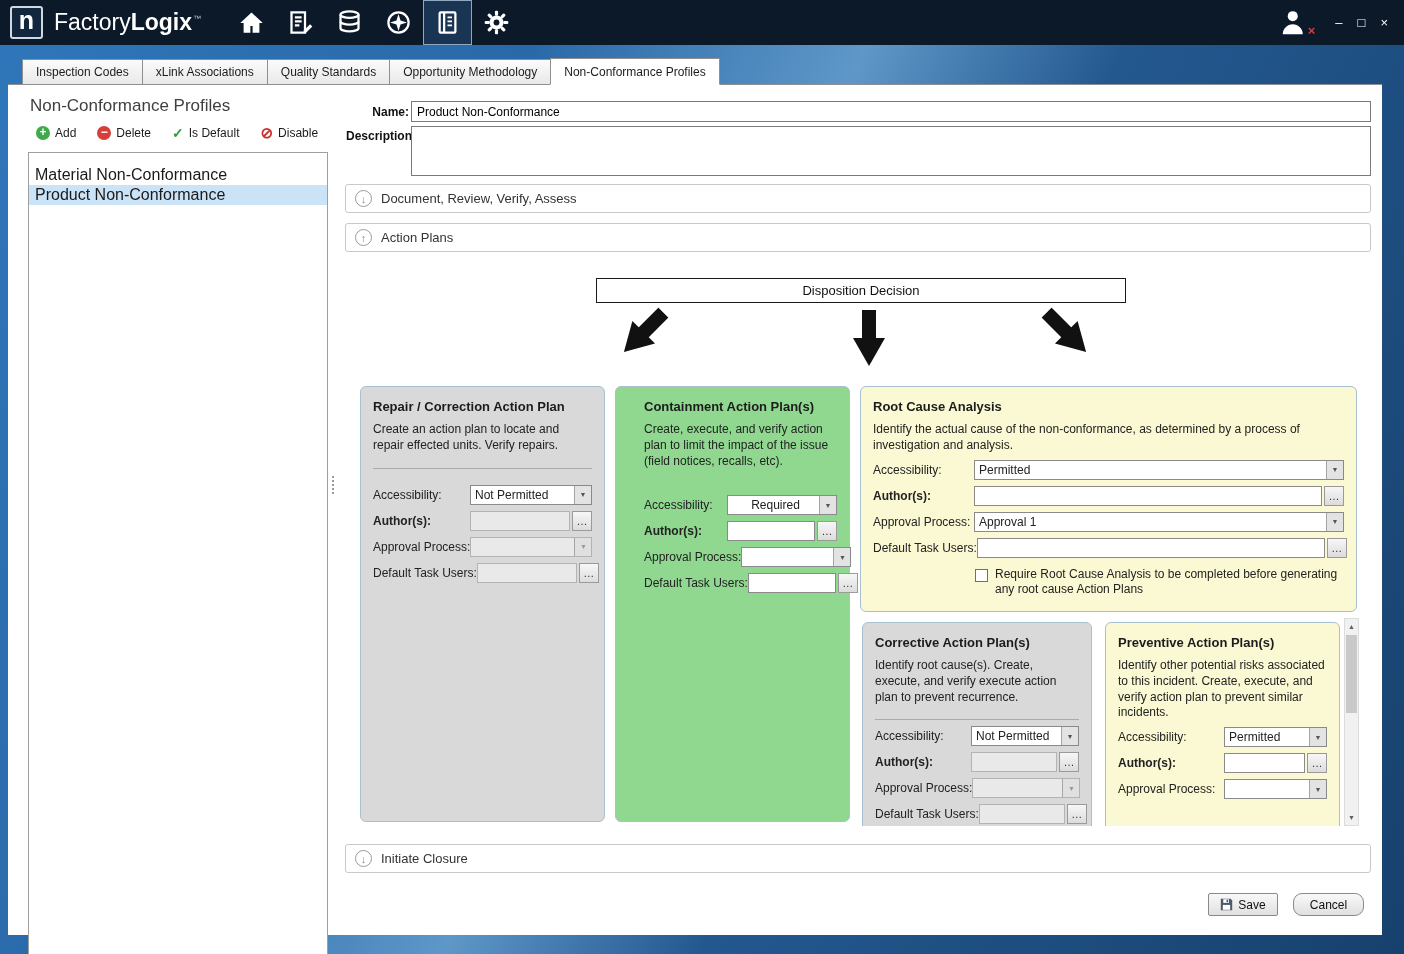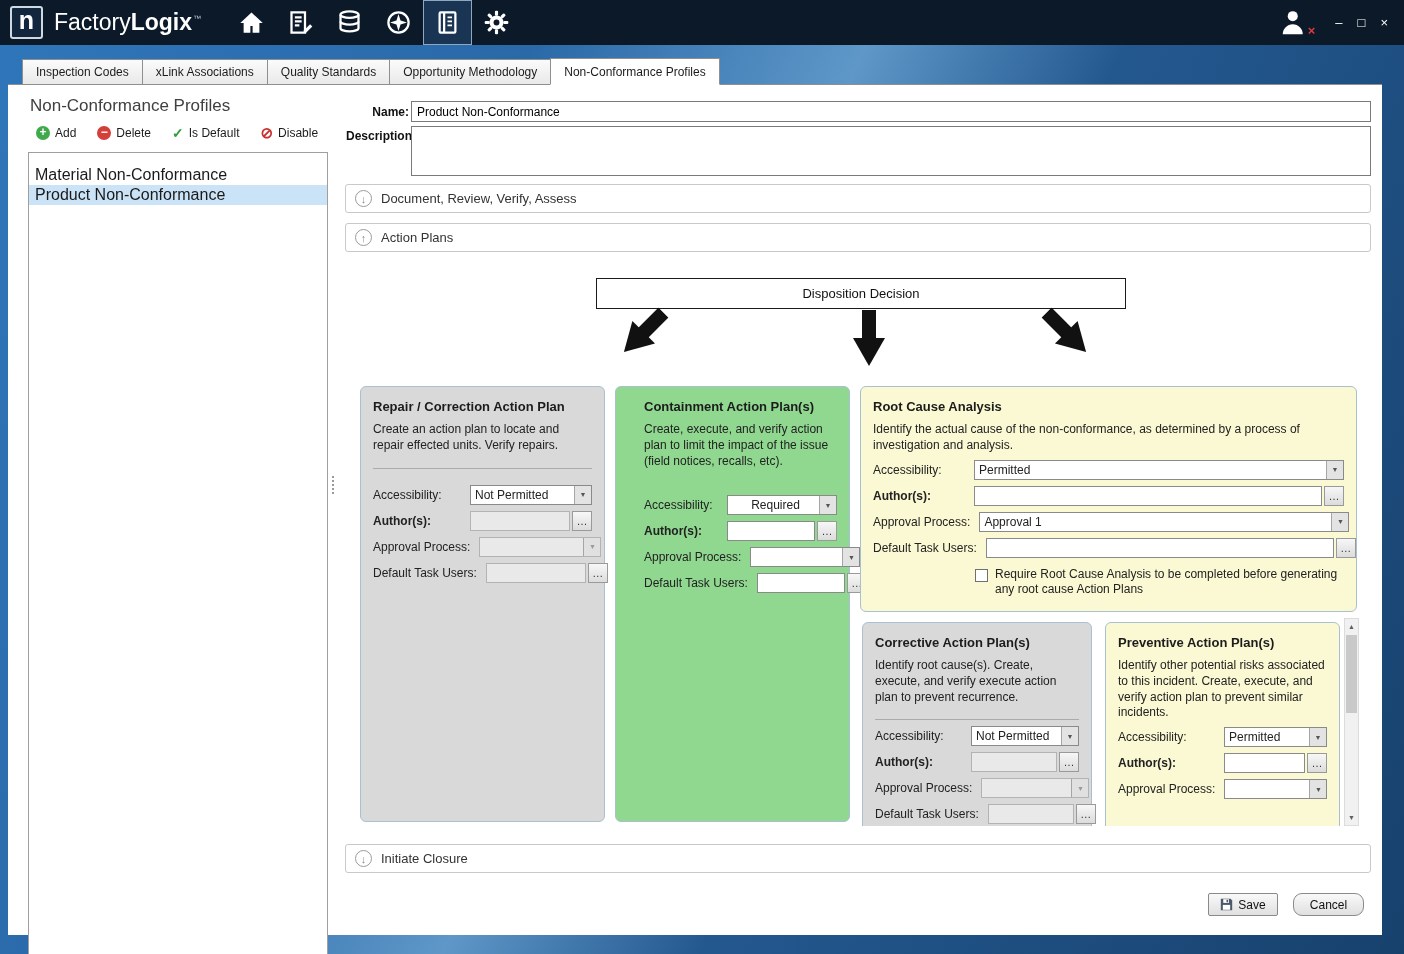--- a/index.html
+++ b/index.html
@@ -62,33 +62,33 @@
   .desc-input { position:absolute; left:411px; top:126px; width:960px; height:50px; border:1px solid #7a7a7a;
     resize:none; font-family:inherit; font-size:12px; padding:2px 5px; }
 
   
   .section { position:absolute; left:345px; width:1026px; height:29px; border:1px solid #c9c9c9; border-radius:3px;
     background:#fff; display:flex; align-items:center; gap:9px; padding-left:9px; font-size:13px; color:#333; cursor:pointer; }
   .sec-icon { width:17px; height:17px; border:1px solid #9a9a9a; border-radius:50%; color:#8a8a8a; font-size:11px;
     display:flex; align-items:center; justify-content:center; flex:0 0 auto; }
 
   
-  .disposition { position:absolute; left:596px; top:278px; width:530px; height:31px; border:1px solid #1a1a1a;
+  .disposition { position:absolute; left:596px; top:278px; width:530px; height:25px; border:1px solid #1a1a1a;
     display:flex; align-items:center; justify-content:center; font-size:13px; color:#111; background:#fff; }
   .big-arrow { position:absolute; width:42px; height:58px; }
   #arrow-left { left:622px; top:304px; transform:rotate(45deg); }
   #arrow-down { left:848px; top:310px; }
   #arrow-right { left:1046px; top:304px; transform:rotate(-45deg); }
 
   
   .panel { position:absolute; border-radius:6px; border:1px solid #a9c0d0; padding:12px; font-size:12px; color:#222; }
   .panel h3 { font-size:13px; font-weight:bold; margin-bottom:8px; color:#1c1c1c; }
   .p-desc { line-height:1.32; }
   .divider { border-top:1px solid #ababab; margin:14px 0 6px; }
-  .frow { display:flex; align-items:center; margin-top:6px; height:20px;gap:9px; }
+  .frow { display:flex; align-items:center; margin-top:6px; height:20px; }
   .flabel { white-space:nowrap; }
   .flabel.bold { font-weight:bold; }
   .fctl { margin-left:auto; display:flex; align-items:center; }
   .combo { height:20px; background:#fff; border:1px solid #8a8a8a; display:flex; align-items:stretch; cursor:pointer; }
   .combo-text { flex:1; padding-left:4px; font-size:12px; line-height:18px; overflow:hidden; white-space:nowrap; }
   .combo-btn { width:17px; background:#e3e3e3; border-left:1px solid #a5a5a5; color:#555; font-size:7px;
     display:flex; align-items:center; justify-content:center; }
   .combo.disabled { background:#e9e9e9; border-color:#b3b3b3; cursor:default; }
   .combo.disabled .combo-btn { background:#e0e0e0; color:#9a9a9a; }
   .tinput { height:20px; border:1px solid #8a8a8a; background:#fff; font-family:inherit; font-size:12px; padding:0 3px; }

